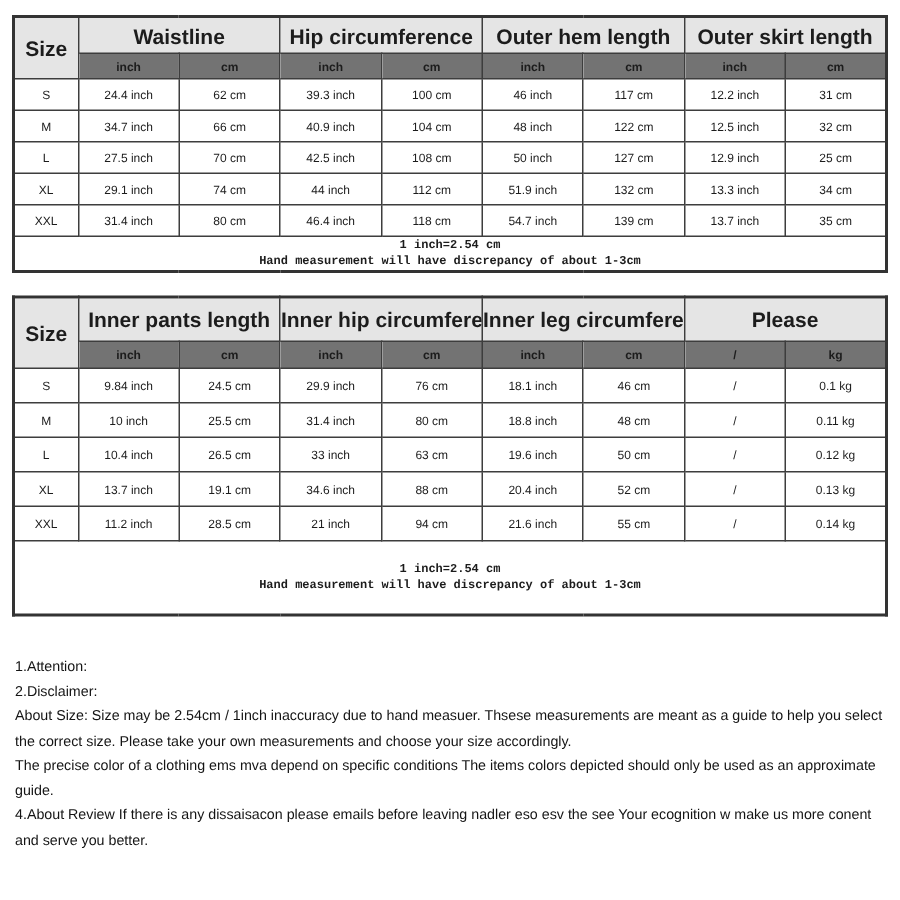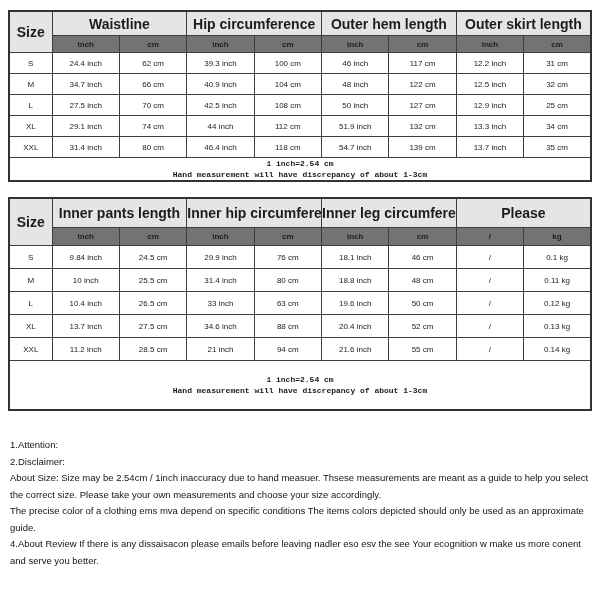--- a/index.html
+++ b/index.html
@@ -237,21 +237,21 @@
         <td>33 inch</td>
         <td>63 cm</td>
         <td>19.6 inch</td>
         <td>50 cm</td>
         <td>/</td>
         <td>0.12 kg</td>
       </tr>
       <tr>
         <td>XL</td>
         <td>13.7 inch</td>
-        <td>27.5 cm</td>
+        <td>19.1 cm</td>
         <td>34.6 inch</td>
         <td>88 cm</td>
         <td>20.4 inch</td>
         <td>52 cm</td>
         <td>/</td>
         <td>0.13 kg</td>
       </tr>
       <tr>
         <td>XXL</td>
         <td>11.2 inch</td>

